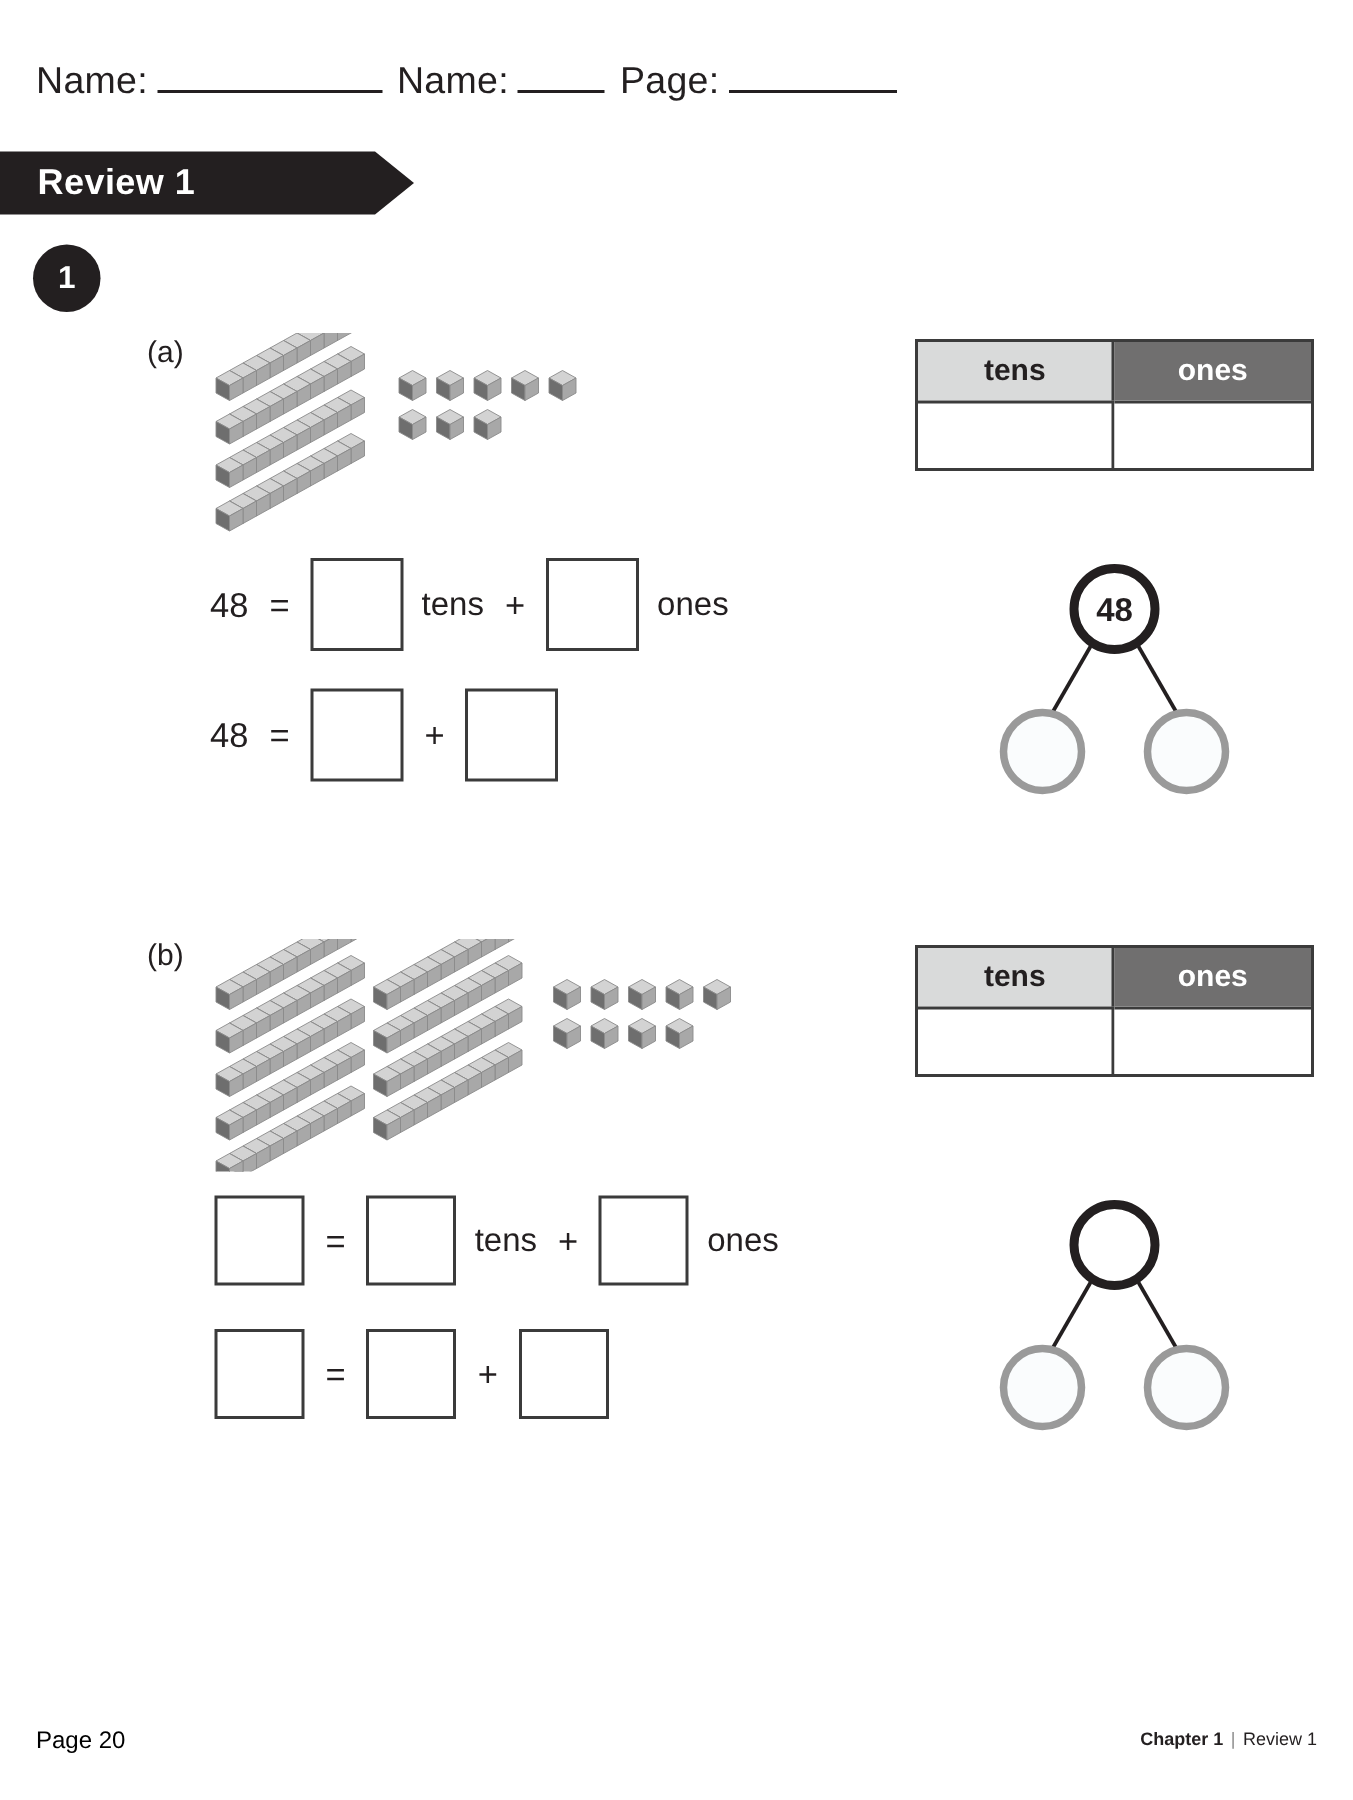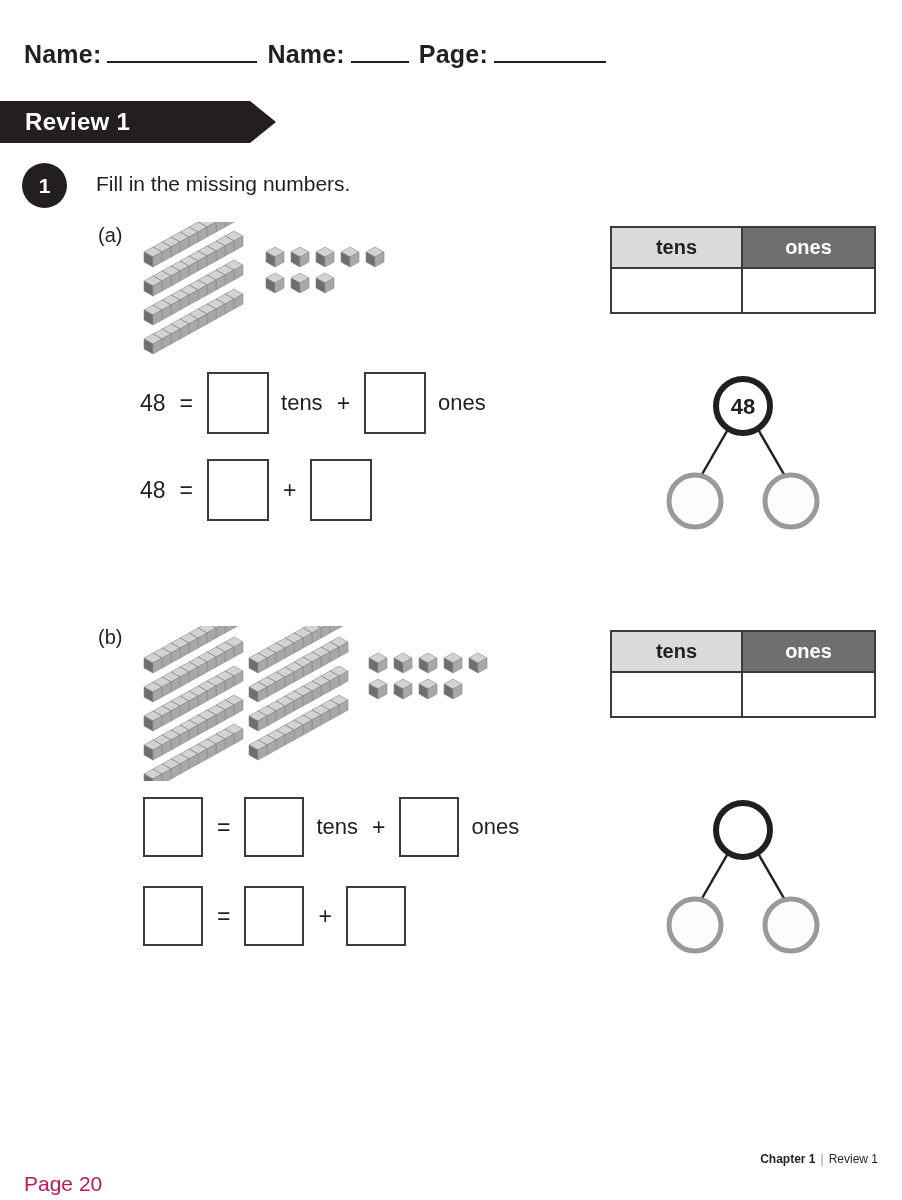--- a/index.html
+++ b/index.html
@@ -4,21 +4,21 @@
 <style>
   html,body{margin:0;padding:0;}
   body{
     width:902px;height:1200px;background:#ffffff;
     font-family:"Liberation Sans", sans-serif;
     color:#231f20;position:relative;overflow:hidden;
   }
   .page{position:absolute;inset:0;}
 
   
-  .idline{position:absolute;left:24px;top:40px;display:flex;align-items:baseline;font-size:25px;letter-spacing:.2px;font-weight:bold;}
+  .idline{position:absolute;left:24px;top:40px;display:flex;align-items:baseline;font-size:25px;letter-spacing:.2px;}
   .idline .lbl{white-space:pre;}
   .rule{display:inline-block;border-bottom:2.5px solid #231f20;margin:0 10px 0 6px;height:16px;}
   .rule.r-name{width:150px;}
   .rule.r-class{width:58px;}
   .rule.r-date{width:112px;}
 
   
   .banner{position:absolute;left:0;top:101px;height:42px;width:250px;background:#231f20;display:flex;align-items:center;}
   .banner-text{color:#ffffff;font-size:24px;font-weight:bold;padding-left:25px;letter-spacing:.3px;}
   .banner-tip{position:absolute;left:250px;top:101px;width:0;height:0;
@@ -52,21 +52,21 @@
   .pvtable .td{flex:1 1 50%;height:45px;background:#fff;box-sizing:border-box;border-top:2px solid #3b3b3b;}
   .pvtable .td.left{border-right:2px solid #3b3b3b;}
 
   
   .bond{position:absolute;width:200px;height:170px;}
   .bond svg{position:absolute;left:0;top:0;}
   .bond .toplabel{position:absolute;font-size:22px;font-weight:bold;color:#231f20;
      text-align:center;width:62px;}
 
   
-  .footer-left{position:absolute;left:24px;top:1152px;font-size:21px;color:#be185d;margin-top:20px;}
+  .footer-left{position:absolute;left:24px;top:1152px;font-size:16px;color:#000000;}
   .footer-right{position:absolute;right:24px;top:1152px;font-size:12px;color:#231f20;}
   .footer-right .bold{font-weight:bold;}
   .footer-right .sep{margin:0 5px;color:#8c8c8c;}
 </style>
 </head>
 <body>
 
 <div class="page">
 
   <div class="idline">
@@ -77,21 +77,20 @@
     <span class="lbl">Page:</span>
     <span class="rule r-date"></span>
   </div>
 
   <div class="banner">
     <span class="banner-text">Review 1</span>
   </div>
   <div class="banner-tip"></div>
 
   <div class="qnum">1</div>
-  <div class="qtext">Fill in the missing numbers.</div>
 
   <div class="part-label" style="left:98px;top:224px;">(a)</div>
 
   <div class="blocks" id="blocks-a" style="left:138px;top:222px;width:250px;height:140px;">
       <svg width="250" height="145" viewBox="0 0 250 145" style="position: absolute; left: 0px; top: 0px;">
         <polygon points="87,-15 96,-20 105,-15 96,-10" fill="#d3d3d3" stroke="#8a8a8a" stroke-width="0.6"></polygon>
         <polygon points="87,-15 96,-10 96,0 87,-5" fill="#6e6e6e" stroke="#8a8a8a" stroke-width="0.6"></polygon>
         <polygon points="96,-10 105,-15 105,-5 96,0" fill="#a8a8a8" stroke="#8a8a8a" stroke-width="0.6"></polygon>
         <polygon points="78,-10 87,-15 96,-10 87,-5" fill="#d3d3d3" stroke="#8a8a8a" stroke-width="0.6"></polygon>
         <polygon points="78,-10 87,-5 87,5 78,0" fill="#6e6e6e" stroke="#8a8a8a" stroke-width="0.6"></polygon>

